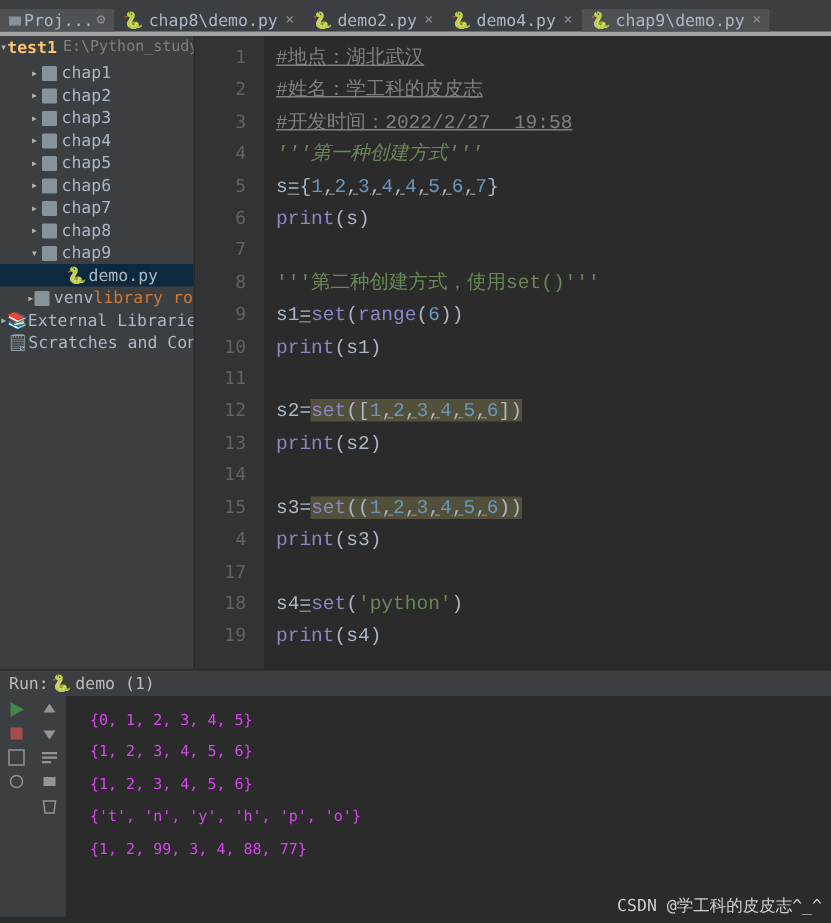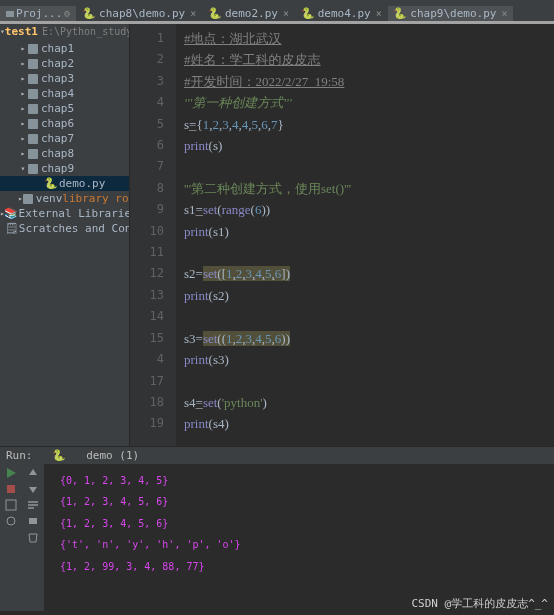--- a/index.html
+++ b/index.html
@@ -14,29 +14,29 @@
 .sidebar { width: 130px; background: #3c3f41; border-right: 1px solid #282828; overflow: hidden; font-size: 11px; }
 .path { padding: 2px 4px; color: #808080; font-size: 10px; white-space: nowrap; background: #3c3f41; }
 .tree { padding-top: 2px; }
 .tree-row { display: flex; align-items: center; padding: 1px 0; height: 15px; white-space: nowrap; }
 .tree-row .arrow { width: 10px; display: inline-block; text-align: center; color: #afb1b3; font-size: 8px; }
 .tree-row.selected { background: #0d293e; }
 .dir-icon { width: 10px; height: 10px; background: #87939a; margin-right: 3px; flex-shrink:0; border-radius:1px; }
 .py-icon { width: 10px; height: 10px; margin-right: 3px; flex-shrink:0; display: flex; align-items: center; justify-content: center; }
 .editor { flex: 1; display: flex; background: #2b2b2b; }
 .gutter { width: 46px; text-align: right; padding: 4px 12px 0 0; color: #606366; background: #313335; font-family: Consolas, monospace; font-size: 12px; line-height: 21.4px; }
-.code { flex: 1; padding: 4px 0 0 8px; font-family: Liberation Serif, serif; font-size: 13px; line-height: 21.4px; white-space: pre; }
+.code { flex: 1; padding: 4px 0 0 8px; font-family: Liberation Mono, monospace; font-size: 13px; line-height: 21.4px; white-space: pre; }
 .c-str { color: #6a8759; }
 .c-builtin { color: #8888c6; }
 .c-num { color: #6897bb; }
 .c-comment { color: #808080; }
 .c-ul { text-decoration: underline; text-decoration-color: #808080; }
 .c-warn { background: #52503a; }
 .c-ital { font-style: italic; }
-.run-header { height: 18px; background: #3c3f41; display: flex; align-items: center; padding-left: 6px; font-size: 11px; color: #bbbbbb; border-top: 1px solid #282828; gap: 20px; }
+.run-header { height: 18px; background: #3c3f41; display: flex; align-items: center; padding-left: 6px; font-size: 11px; color: #bbbbbb; border-top: 1px solid #282828; gap: 2px; }
 .run-body { display: flex; height: 147px; background: #2b2b2b; }
 .run-tools { width: 22px; background: #3c3f41; display: flex; flex-direction: column; align-items: center; gap: 2px; padding-top: 2px; }
 .run-tools2 { width: 22px; background: #3c3f41; display: flex; flex-direction: column; align-items: center; gap: 2px; padding-top: 2px; }
 .run-tools svg, .run-tools2 svg { opacity: 0.75; }
 .console { flex: 1; padding: 6px 0 0 16px; font-family: Consolas, monospace; font-size: 10px; line-height: 21.4px; color: #d946ef; }
 .watermark { position: absolute; bottom: 4px; right: 6px; font-size: 11px; color: #cfcfcf; }
 .indent1 { padding-left: 18px; }
 .indent3 { padding-left: 46px; }
 .lib-root { color: #cc7832; }
 </style>

